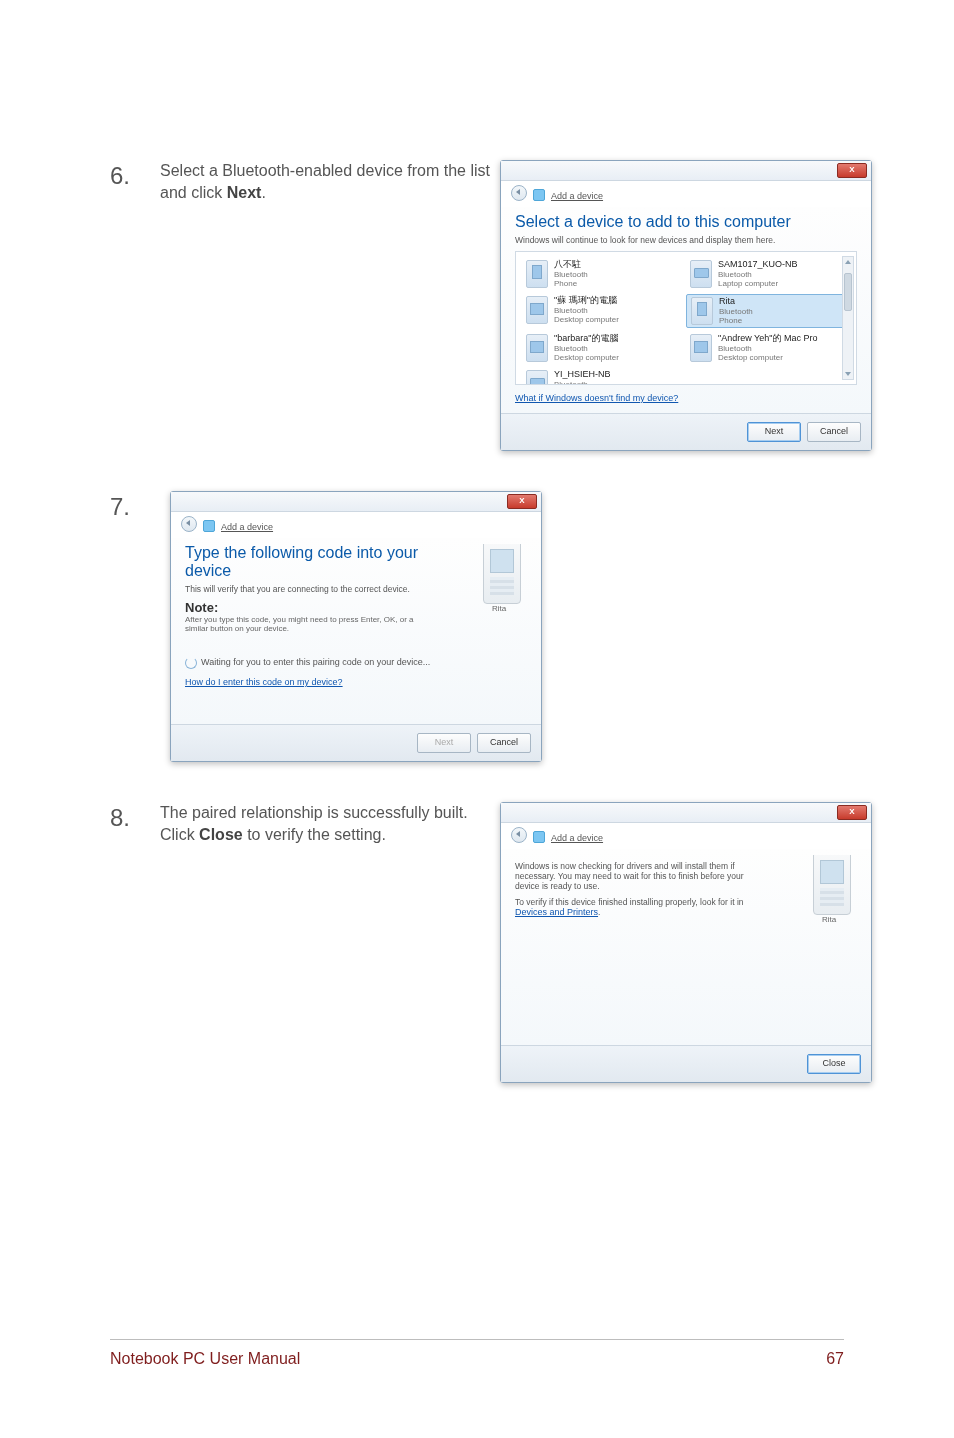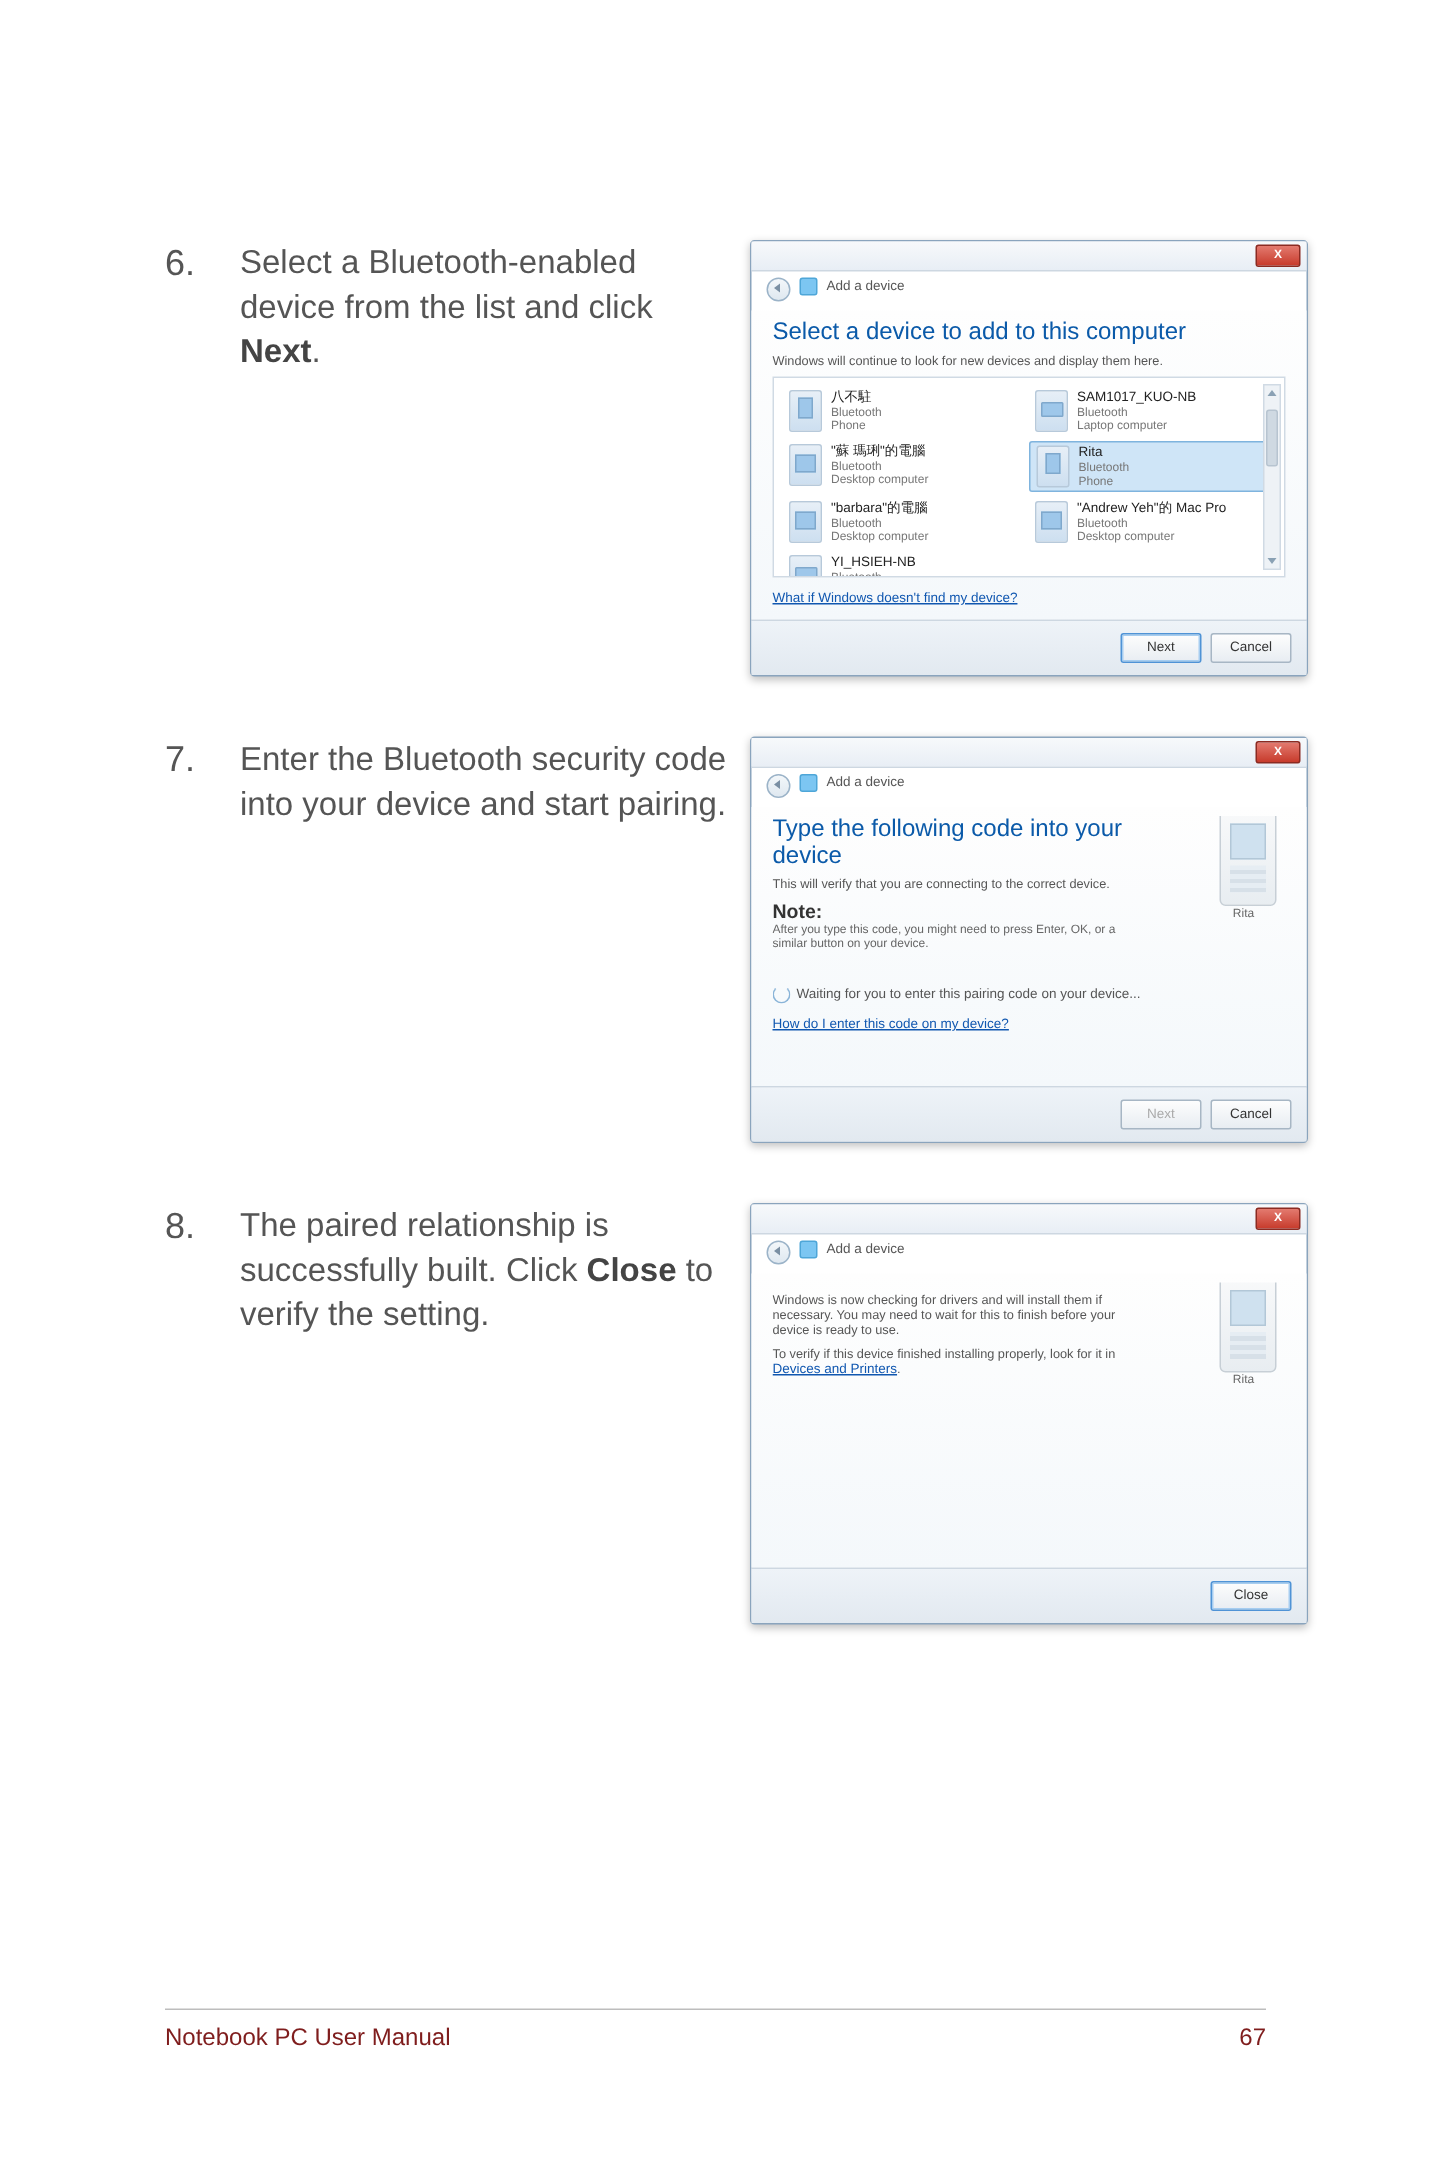--- a/index.html
+++ b/index.html
@@ -26,21 +26,21 @@
   }
   .step .num {
     width: 50px;
     flex: 0 0 50px;
     font-size: 24px;
     line-height: 1.35;
     color: #555;
   }
   .step .text {
     flex: 0 0 330px;
-    font-size: 22px;
+    font-size: 16px;
     line-height: 1.35;
     color: #555;
   }
   .step .text b { font-weight: 700; color:#444; }
   .step .shot {
     flex: 0 0 auto;
     margin-left: 10px;
   }
 
   
@@ -65,23 +65,24 @@
     background: linear-gradient(#e37a6f,#c73b2c);
     border: 1px solid #8b2b22;
     border-radius: 2px;
     color: #fff;
     font-size: 8px;
     line-height: 12px;
     text-align: center;
     font-weight: 700;
   }
   .dlg .crumb {
-    display:flex; align-items:flex-start; gap:6px;
+    display:flex; align-items:flex-end; gap:6px;
     padding: 4px 10px 6px 10px;
     color:#555;
+    text-decoration:underline;
   }
   .dlg .crumb .backcircle {
     width:14px;height:14px;border-radius:50%;
     border:1px solid #9bb3c8;
     background: linear-gradient(#f3f7fa,#dfe8f0);
     display:inline-block;
     position:relative;
   }
   .dlg .crumb .backcircle::after{
     content:"";
@@ -271,21 +272,20 @@
         <div class="footer">
           <div class="wbtn default">Next</div>
           <div class="wbtn">Cancel</div>
         </div>
       </div>
     </div>
   </div>
 
   <div class="step">
     <div class="num">7.</div>
-    <div class="text">Enter the Bluetooth security code into your device and start pairing.</div>
     <div class="shot">
       <div class="dlg">
         <div class="titlebar">
           <div class="closebox">X</div>
         </div>
         <div class="crumb">
           <span class="backcircle"></span>
           <span class="fav"></span>
           <span>Add a device</span>
         </div>

